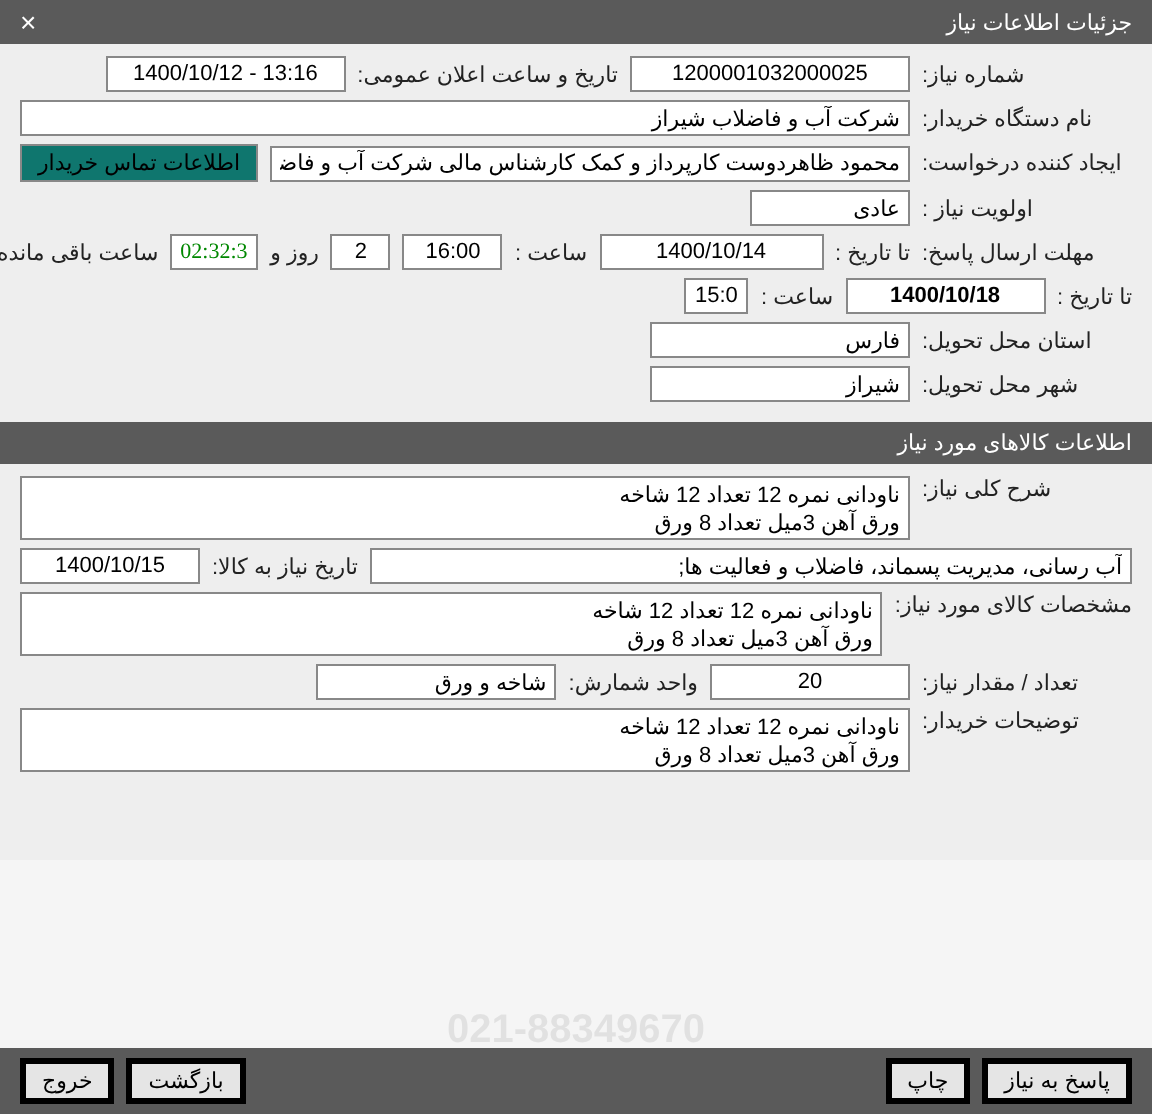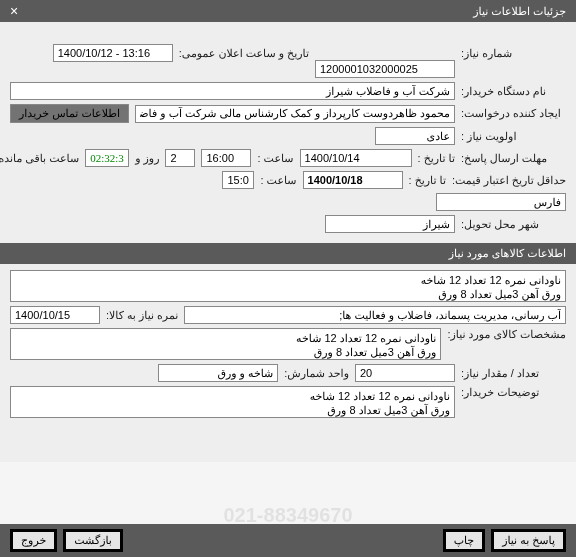--- a/index.html
+++ b/index.html
@@ -53,39 +53,40 @@
   color: #222;
 }
 .textbox {
   background: #fff;
   border: 1px solid #888;
   padding: 2px 4px;
   font-size: 11px;
   font-family: Tahoma, Arial, sans-serif;
   height: 18px;
   direction: ltr;
+  text-align: center;
 }
 .textbox-rtl {
   direction: rtl;
   text-align: right;
 }
 .textarea {
   background: #fff;
   border: 1px solid #888;
   padding: 2px 4px;
   font-size: 11px;
   font-family: Tahoma, Arial, sans-serif;
   direction: rtl;
   text-align: right;
   resize: none;
   height: 32px;
   line-height: 14px;
 }
 .btn {
-  background: #737373;
+  background: #0f766e;
   border: 1px solid #888;
   padding: 2px 8px;
   font-size: 11px;
   font-family: Tahoma, Arial, sans-serif;
   cursor: pointer;
   white-space: nowrap;
 }
 .green {
   color: #080;
 }
@@ -146,21 +147,21 @@
 
 <div class="section-header">
   <span>جزئیات اطلاعات نیاز</span>
   <span class="close-icon">×</span>
 </div>
 
 <div class="form-area">
 
   <div class="row">
     <span class="label">شماره نیاز:</span>
-    <input class="textbox" style="width: 140px; margin-top: 32px;" value="1200001032000025">
+    <input class="textbox" style="width: 140px;" value="1200001032000025">
     <span class="label-short">تاریخ و ساعت اعلان عمومی:</span>
     <input class="textbox" style="width: 120px;" value="1400/10/12 - 13:16">
   </div>
 
   <div class="row">
     <span class="label">نام دستگاه خریدار:</span>
     <input class="textbox textbox-rtl" style="flex: 1 1 0%;" value="شرکت آب و فاضلاب شیراز">
   </div>
 
   <div class="row">
@@ -180,52 +181,53 @@
     <input class="textbox" style="width: 112px;" value="1400/10/14">
     <span class="label-short">ساعت :</span>
     <input class="textbox" style="width: 50px;" value="16:00">
     <input class="textbox" style="width: 30px;" value="2">
     <span class="label-short">روز و</span>
     <input class="textbox green" style="width: 44px; font-family: Liberation Serif, serif;" value="02:32:34">
     <span class="label-short">ساعت باقی مانده</span>
   </div>
 
   <div class="row">
-    <span class="label">حداقل تاریخ اعتبار قیمت:</span>
     <span class="label-short">تا تاریخ :</span>
     <input class="textbox" style="width: 100px; font-weight: bold;" value="1400/10/18">
     <span class="label-short">ساعت :</span>
     <input class="textbox" style="width: 32px;" value="15:00">
   </div>
 
   <div class="row">
+    <span class="label">استان محل تحویل:</span>
     <input class="textbox textbox-rtl" style="width: 130px;" value="فارس">
   </div>
 
   <div class="row">
     <span class="label">شهر محل تحویل:</span>
     <input class="textbox textbox-rtl" style="width: 130px;" value="شیراز">
   </div>
 
 </div>
 
 <div class="section-header">
   <span>اطلاعات کالاهای مورد نیاز</span>
 </div>
 
 <div class="form-area" style="padding-bottom:40px">
 
   <div class="row" style="align-items:flex-start">
+    <span class="label">شرح کلی نیاز:</span>
     <textarea class="textarea" style="flex: 1 1 0%;">ناودانی نمره 12 تعداد 12 شاخه
 ورق آهن 3میل تعداد 8 ورق</textarea>
   </div>
 
   <div class="row">
     <input class="textbox textbox-rtl" style="flex: 1 1 0%;" value="آب رسانی، مدیریت پسماند، فاضلاب و فعالیت ها;">
-    <span class="label-short">نمره نیاز به کالا:</span>
+    <span class="label-short">تاریخ نیاز به کالا:</span>
     <input class="textbox" style="width: 90px;" value="1400/10/15">
   </div>
 
   <div class="row" style="align-items:flex-start">
     <span class="label">مشخصات کالای مورد نیاز:</span>
     <textarea class="textarea" style="flex: 1 1 0%;">ناودانی نمره 12 تعداد 12 شاخه
 ورق آهن 3میل تعداد 8 ورق</textarea>
   </div>
 
   <div class="row">

